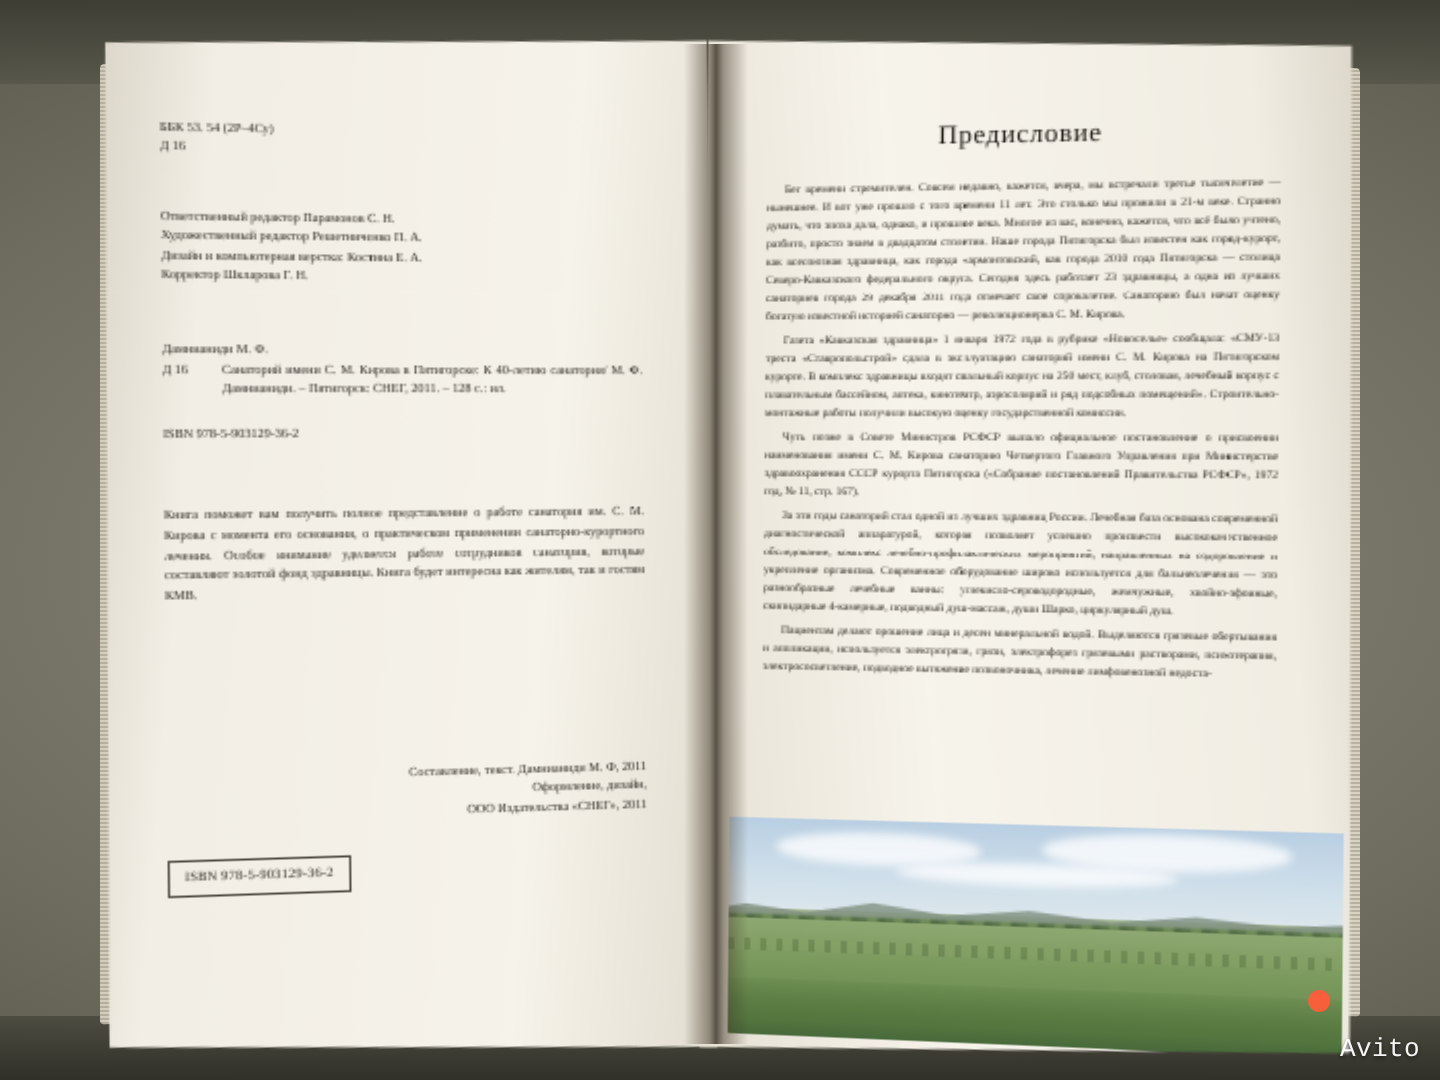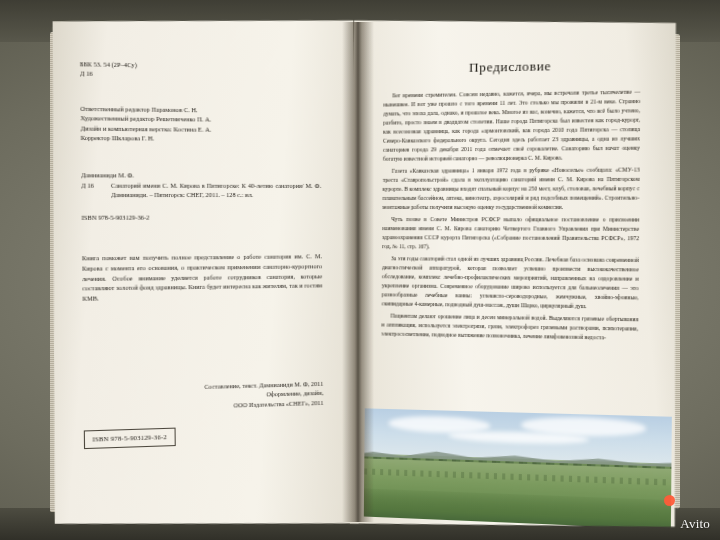--- a/index.html
+++ b/index.html
@@ -224,21 +224,21 @@
     z-index: 20;
   }
   .wm-dot {
     width: 11px; height: 11px;
     border-radius: 50%;
     background: #ff5c39;
     display: inline-block;
   }
   .wm-text {
     color: #ffffff;
-    font-family: Liberation Serif, serif;
+    font-family: Liberation Mono, monospace;
     font-size: 13px;
     letter-spacing: .2px;
     text-shadow: 0 1px 2px rgba(0,0,0,.6);
     margin-top: 48px;
   }
 </style>
 </head>
 <body>
 
 <div id="shot">

